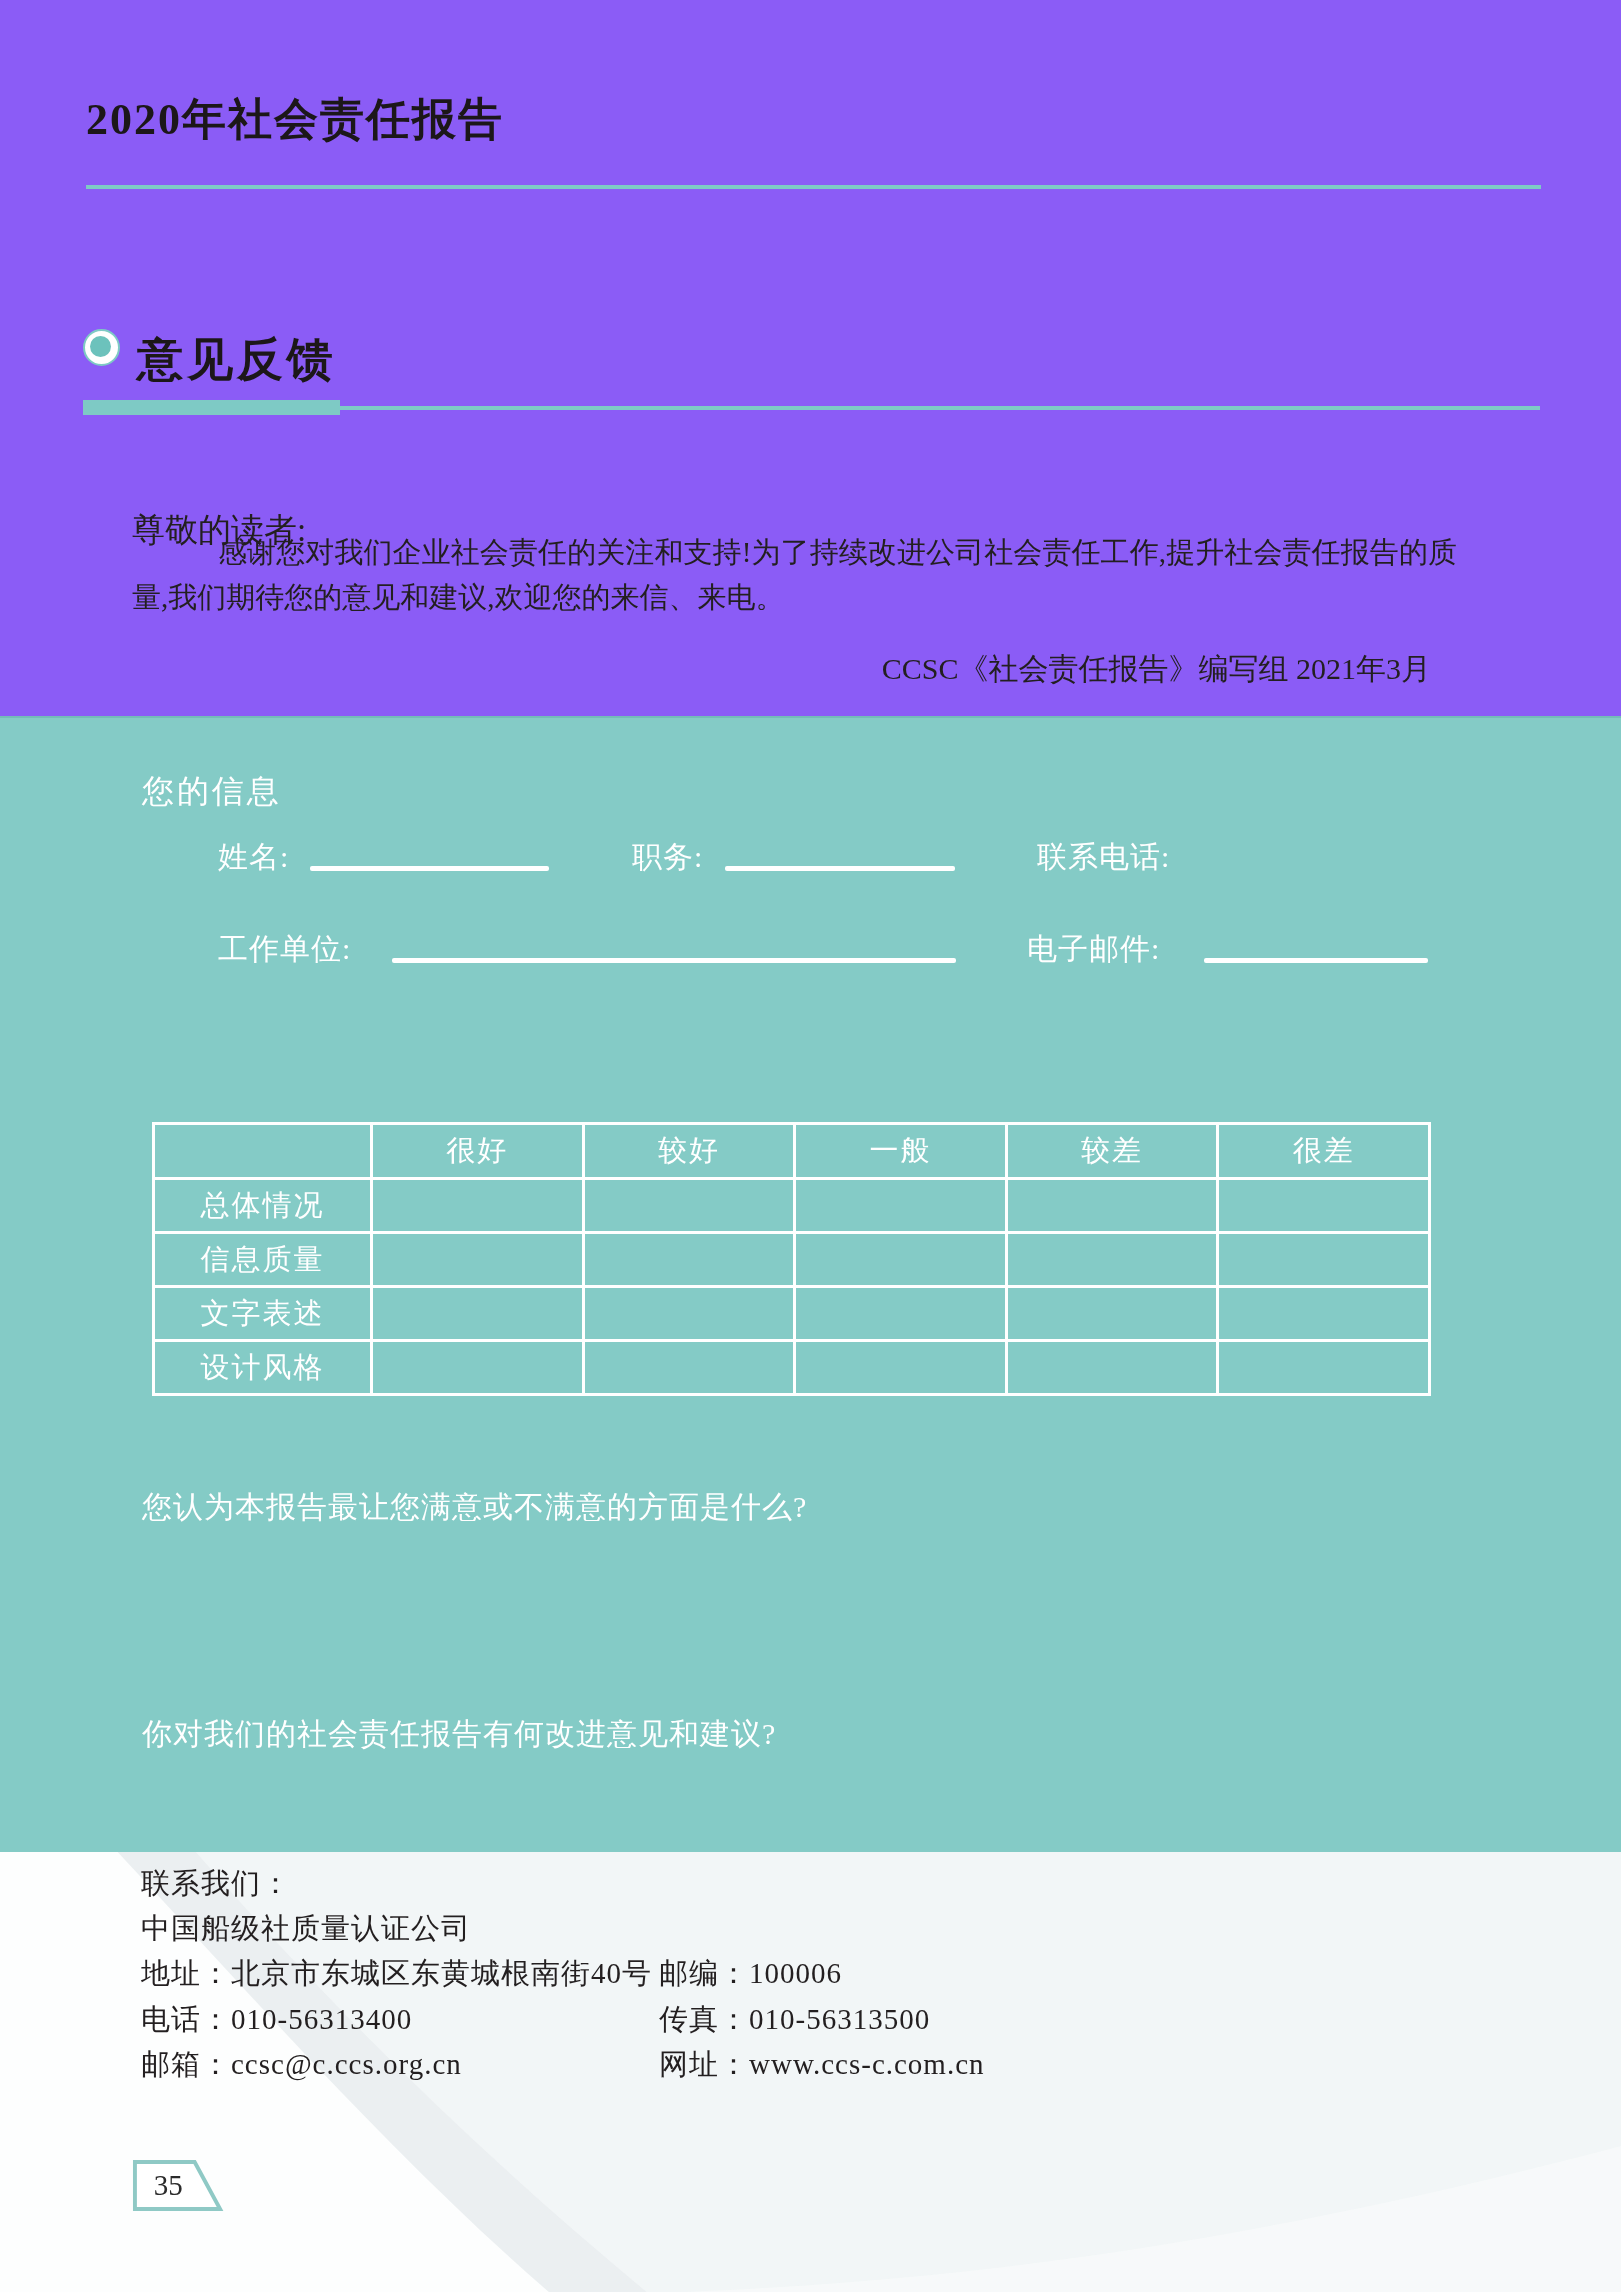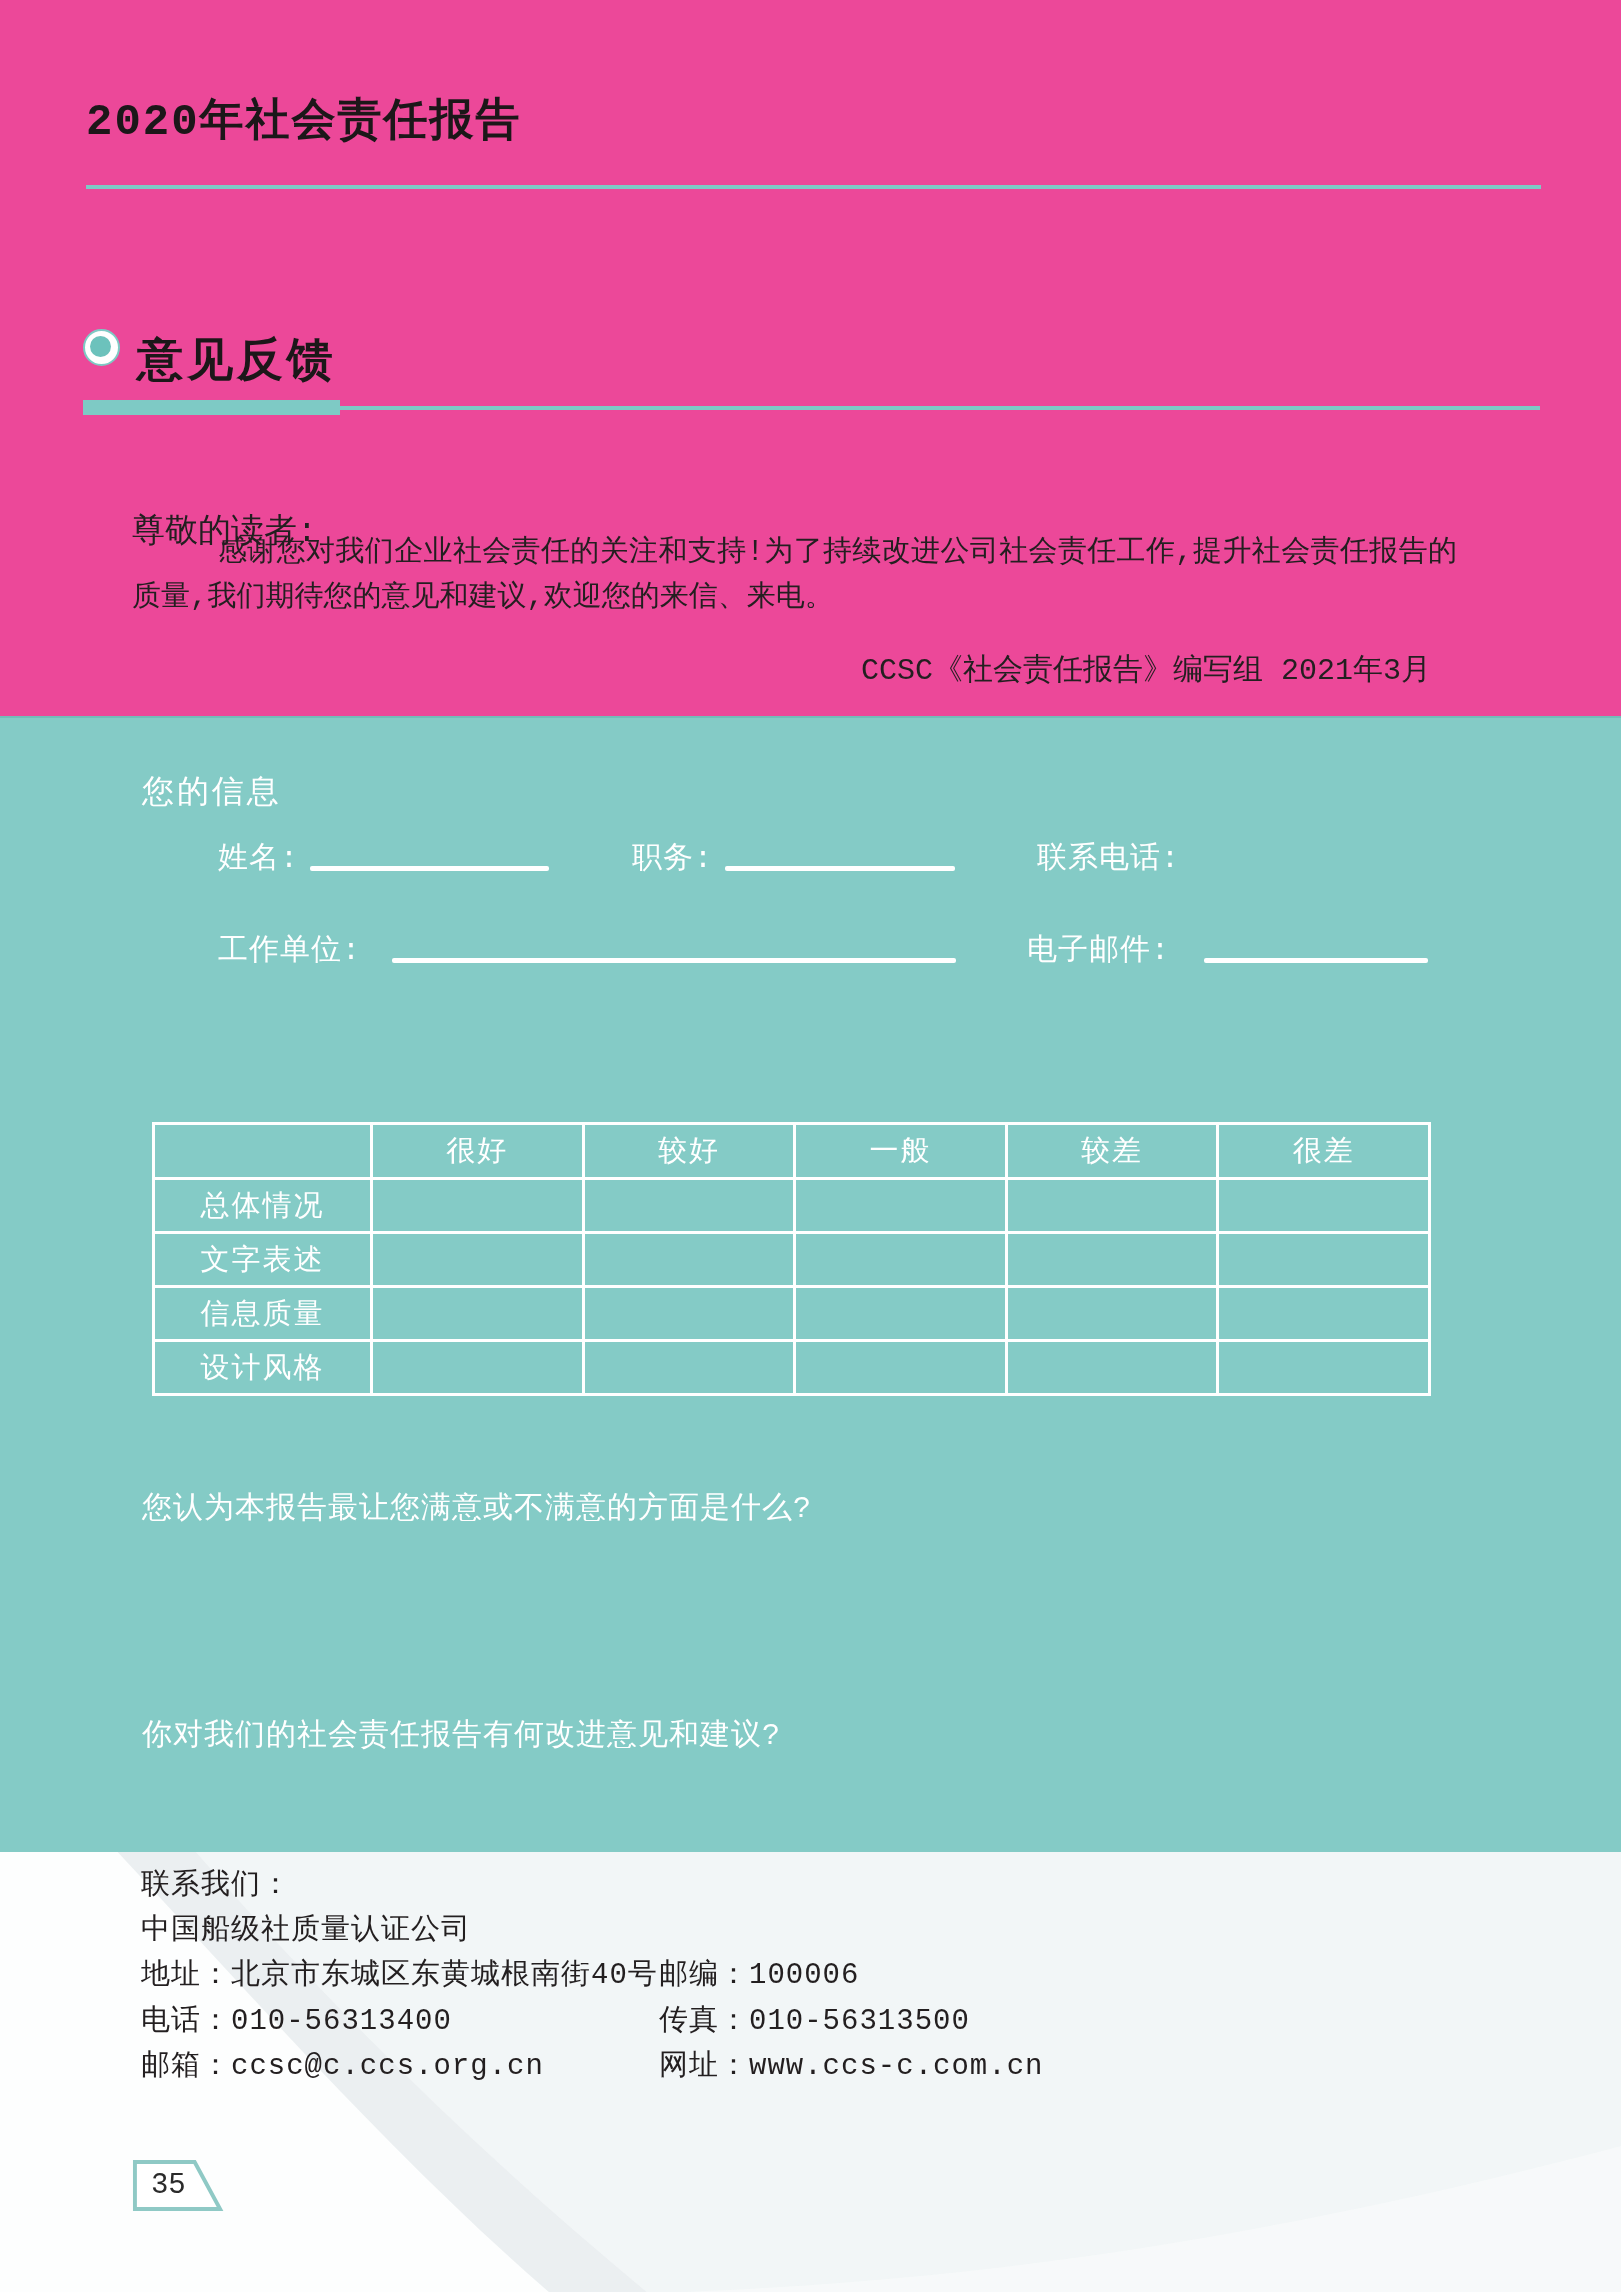--- a/index.html
+++ b/index.html
@@ -1,21 +1,21 @@
 <!DOCTYPE html>
 <html><head>
 <meta charset="utf-8">
 <style>
   html,body{margin:0;padding:0;background:#e8e8e8;}
   .page{
     position:relative;
     width:1621px;height:2293px;
-    background:#ec4899;
+    background:#8b5cf6;
     overflow:hidden;
-    font-family:Liberation Mono, monospace;
+    font-family:Liberation Serif, serif;
     color:#231f20;
   }
   .abs{position:absolute;}
 
   
   .doc-title{
     left:86px;top:90px;
     font-size:44px;font-weight:700;color:#1c1719;
     letter-spacing:2px;
   }
@@ -153,29 +153,29 @@
     </tr>
     <tr class="data">
       <td>总体情况</td>
       <td></td>
       <td></td>
       <td></td>
       <td></td>
       <td></td>
     </tr>
     <tr class="data">
+      <td>信息质量</td>
+      <td></td>
+      <td></td>
+      <td></td>
+      <td></td>
+      <td></td>
+    </tr>
+    <tr class="data">
       <td>文字表述</td>
-      <td></td>
-      <td></td>
-      <td></td>
-      <td></td>
-      <td></td>
-    </tr>
-    <tr class="data">
-      <td>信息质量</td>
       <td></td>
       <td></td>
       <td></td>
       <td></td>
       <td></td>
     </tr>
     <tr class="data">
       <td>设计风格</td>
       <td></td>
       <td></td>

